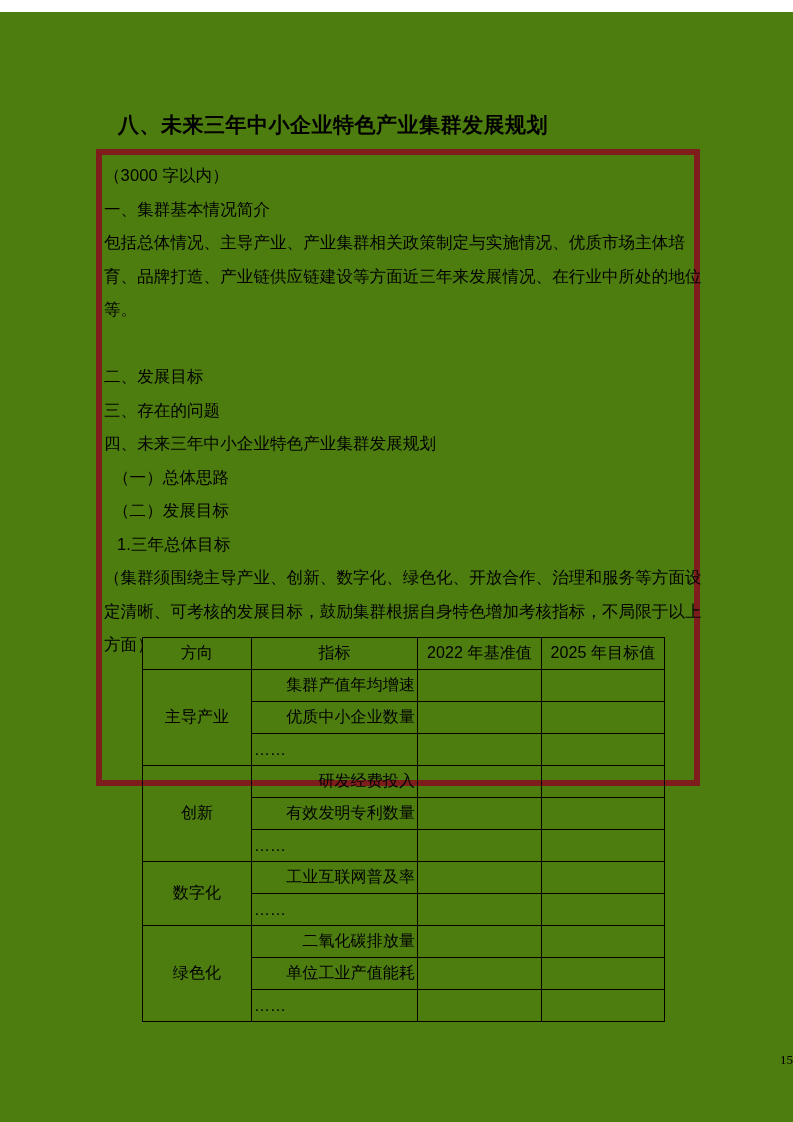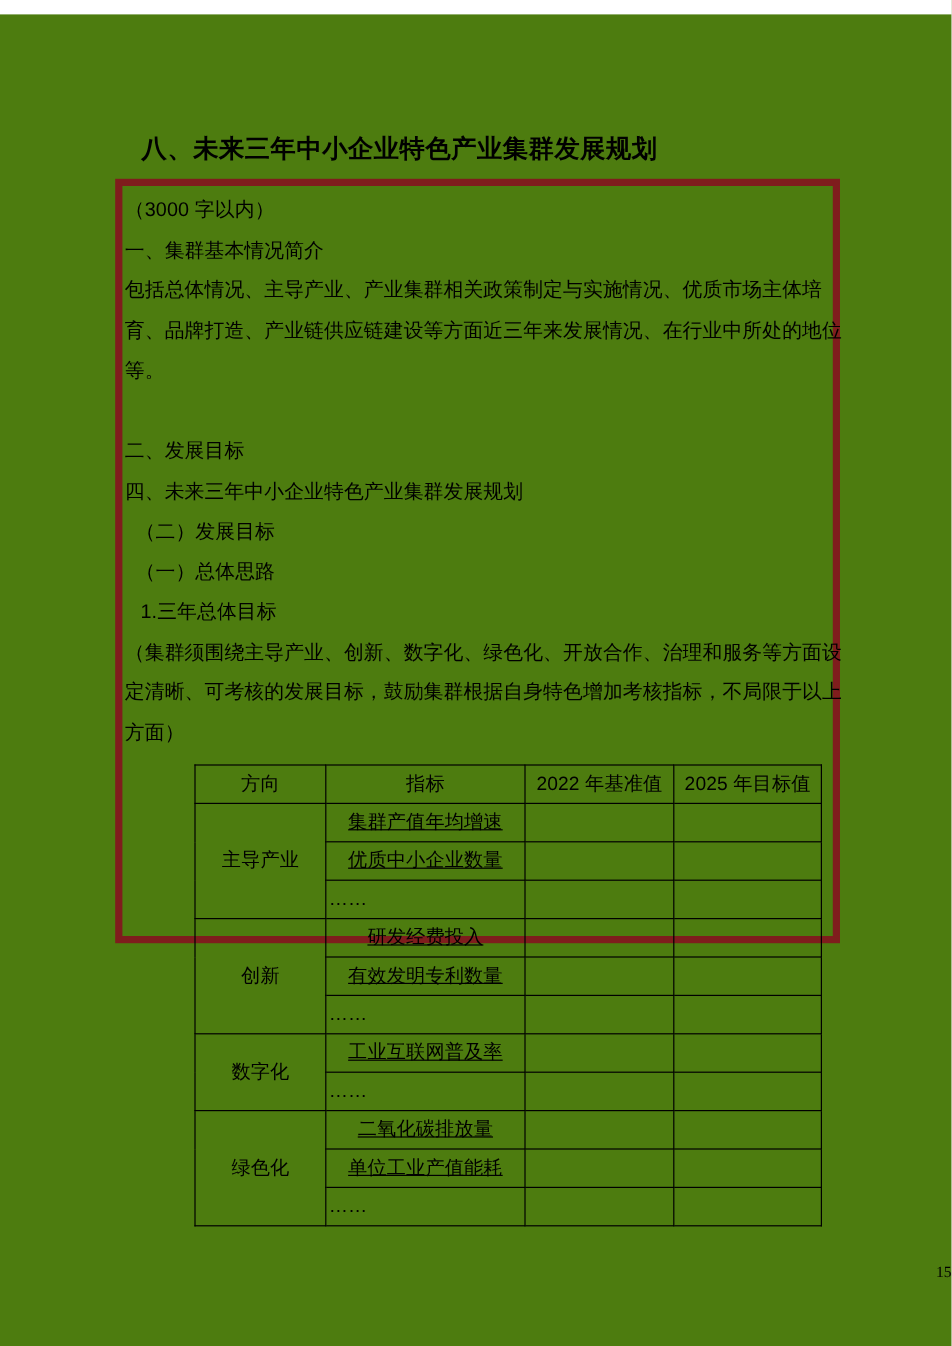--- a/index.html
+++ b/index.html
@@ -70,21 +70,20 @@
   .para.indent-sub { padding-left: 9px; }
   .para.indent-num { padding-left: 13px; }
   .para.blank { height: 33.5px; }
 
   
   .goal-table-wrap {
     position: absolute;
     left: 40px;
     top: 482px;
     width: 522px;
-    margin-left: 20px;
   }
   table.goal-table {
     border-collapse: collapse;
     table-layout: fixed;
     width: 522px;
     font-size: 16px;
   }
   table.goal-table td,
   table.goal-table th {
     border: 1px solid #000000;
@@ -94,21 +93,21 @@
     box-sizing: border-box;
     vertical-align: middle;
     letter-spacing: 0.1px;
   }
   th.col-dir   { width: 109px; text-align: center; }
   th.col-ind   { width: 166px; text-align: center; }
   th.col-base  { width: 124px; text-align: center; }
   th.col-target{ width: 123px; text-align: center; }
 
   td.dir-cell { text-align: center; }
-  td.ind-cell { text-align: center; padding-left: 8px; text-decoration: underline; }
+  td.ind-cell { text-align: right; padding-left: 8px; }
   td.val-cell { text-align: center; }
   td.ellipsis-cell { text-align: left; padding-left: 8px; letter-spacing: 1px; }
 
   
   .page-number {
     position: absolute;
     left: 0;
     top: 1040px;
     width: 793px;
     text-align: right;
@@ -125,23 +124,24 @@
 
   <div class="content-box">
 
     <div class="content-inner">
       <p class="para">（3000 字以内）</p>
       <div id="sections-host">
           <p class="para indent-1">一、集群基本情况简介</p>
           <p class="para indent-1">包括总体情况、主导产业、产业集群相关政策制定与实施情况、优质市场主体培育、品牌打造、产业链供应链建设等方面近三年来发展情况、在行业中所处的地位等。</p>
           <p class="para blank"></p>
           <p class="para indent-1">二、发展目标</p>
+          <p class="para indent-1">三、存在的问题</p>
           <p class="para indent-1">四、未来三年中小企业特色产业集群发展规划</p>
+          <p class="para indent-sub">（一）总体思路</p>
           <p class="para indent-sub">（二）发展目标</p>
-          <p class="para indent-sub">（一）总体思路</p>
           <p class="para indent-num">1.三年总体目标</p>
           <p class="para indent-1">（集群须围绕主导产业、创新、数字化、绿色化、开放合作、治理和服务等方面设定清晰、可考核的发展目标，鼓励集群根据自身特色增加考核指标，不局限于以上方面）</p>
         </div>
     </div>
 
     <div class="goal-table-wrap">
       <table class="goal-table">
         <thead>
           <tr>
             <th class="col-dir">方向</th>

